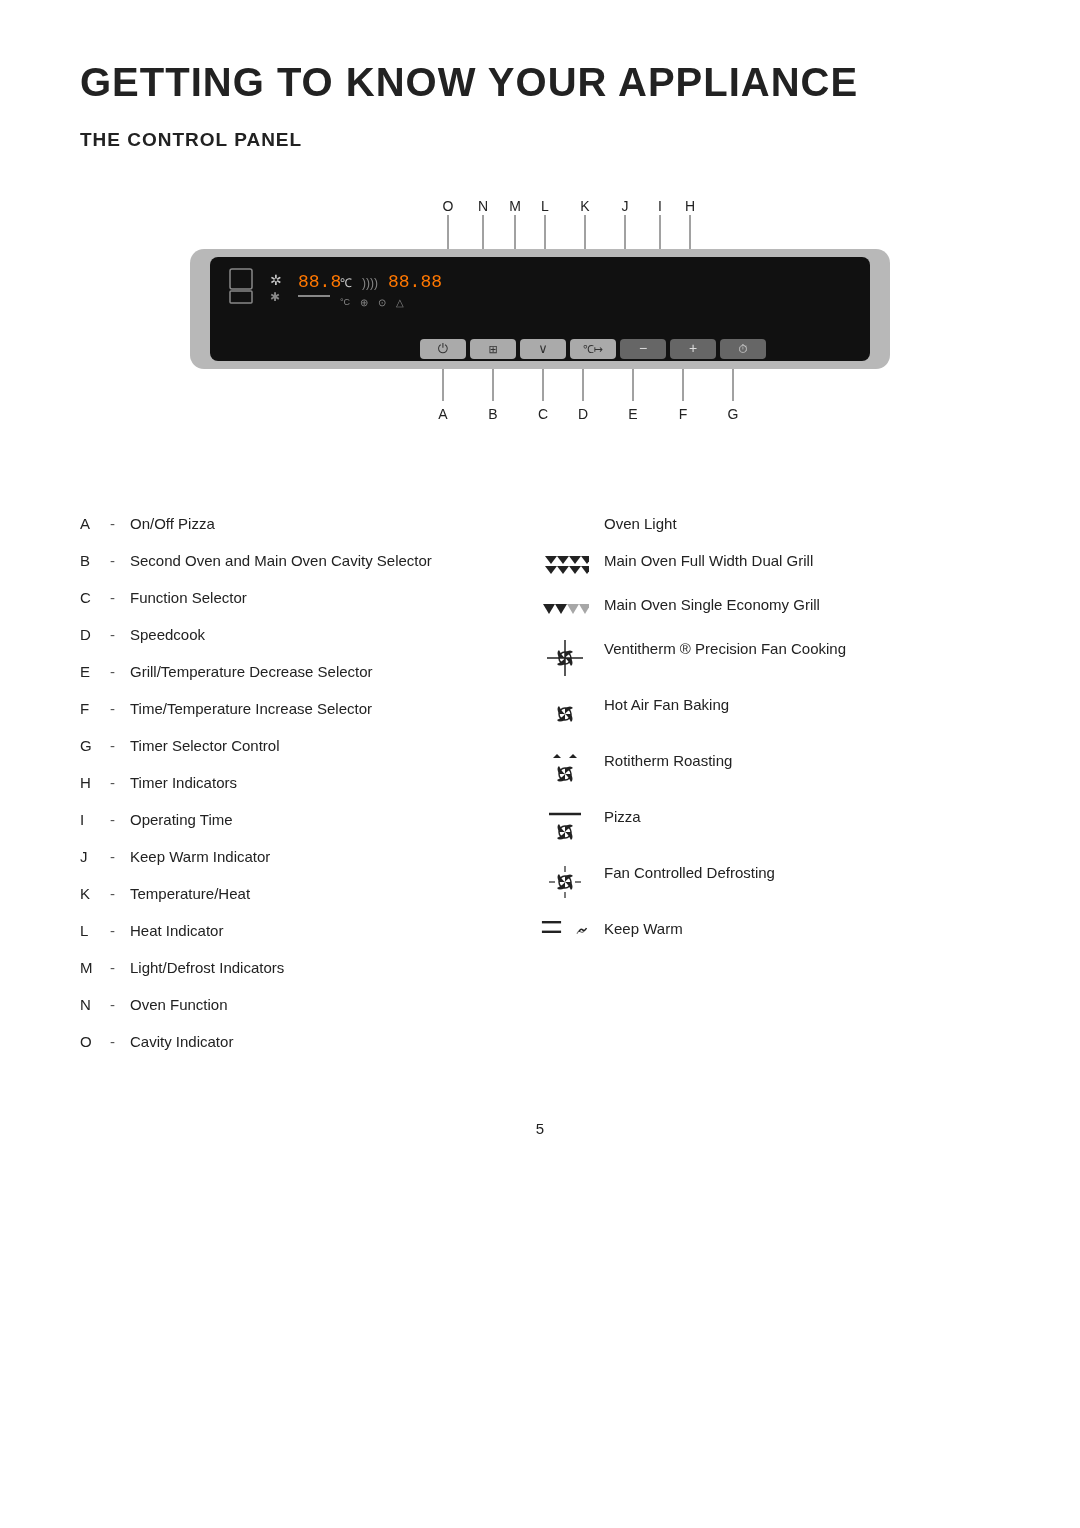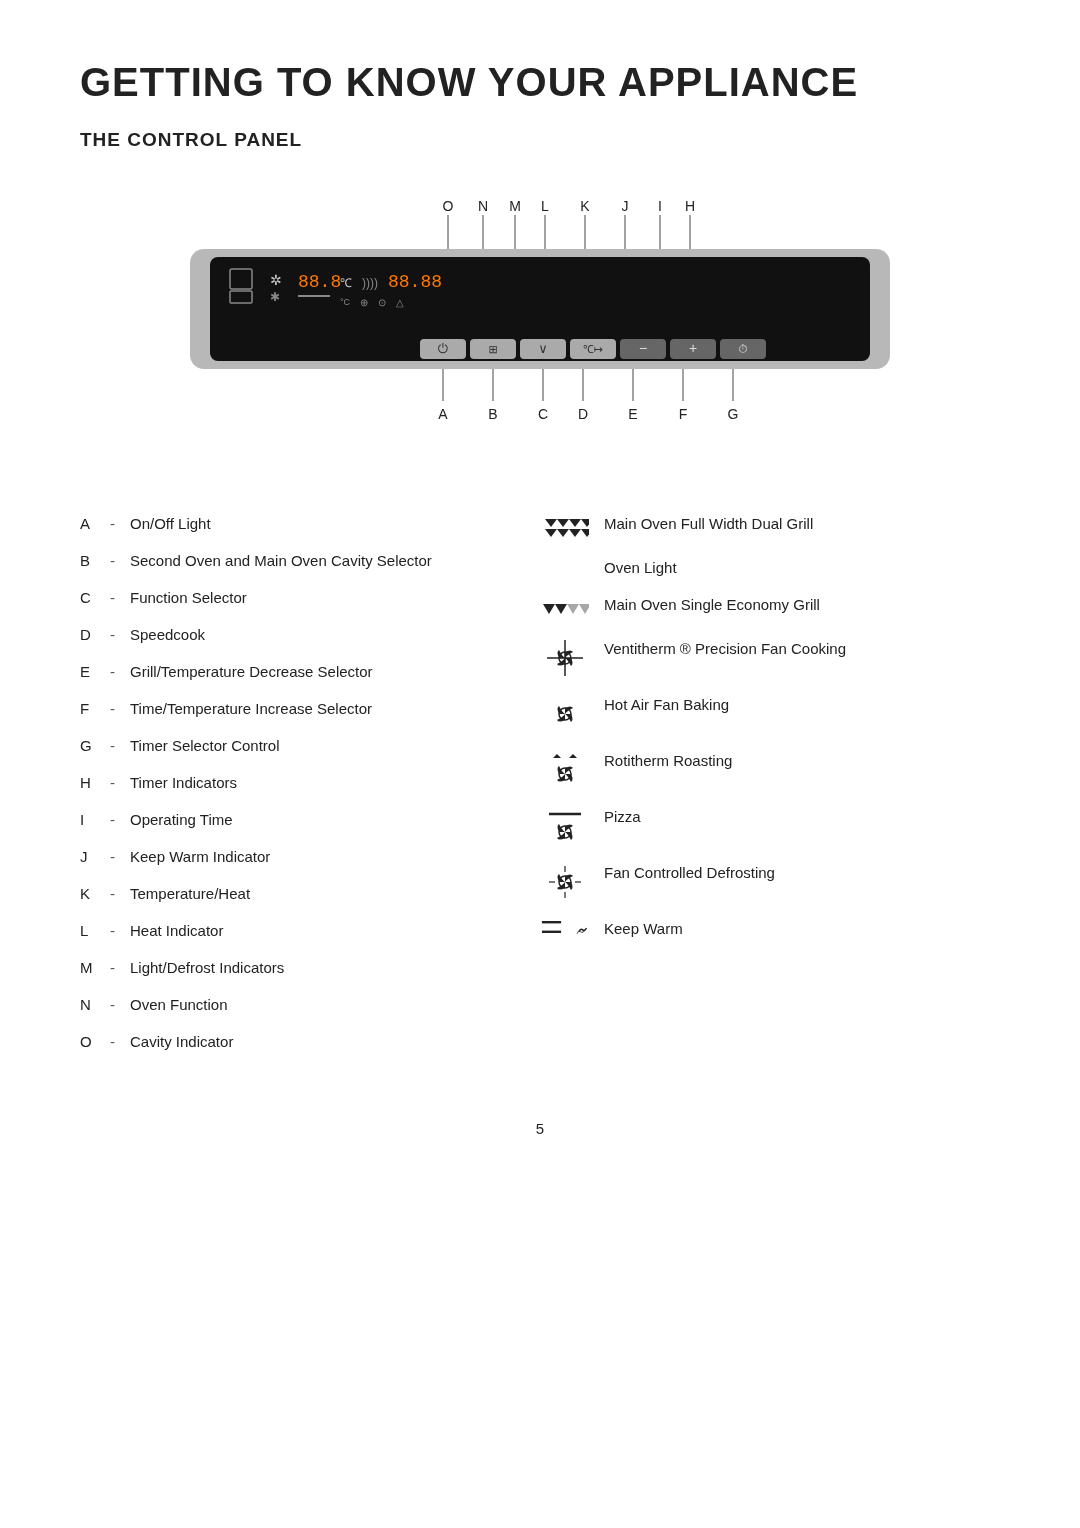--- a/index.html
+++ b/index.html
@@ -186,21 +186,21 @@
     </svg>
   </div>
 </div>
 
 <div class="items-section">
 
   <div class="left-col">
     <div class="item-row">
       <span class="item-letter">A</span>
       <span class="item-dash">-</span>
-      <span class="item-desc">On/Off Light</span>
+      <span class="item-desc">On/Off Pizza</span>
     </div>
     <div class="item-row">
       <span class="item-letter">B</span>
       <span class="item-dash">-</span>
       <span class="item-desc">Second Oven and Main Oven Cavity Selector</span>
     </div>
     <div class="item-row">
       <span class="item-letter">C</span>
       <span class="item-dash">-</span>
       <span class="item-desc">Function Selector</span>
@@ -261,43 +261,43 @@
       <span class="item-desc">Oven Function</span>
     </div>
     <div class="item-row">
       <span class="item-letter">O</span>
       <span class="item-dash">-</span>
       <span class="item-desc">Cavity Indicator</span>
     </div>
   </div>
 
   <div class="right-col">
+
+    <div class="right-item-row">
+      <div class="right-icon"></div>
+      <span class="right-label">Oven Light</span>
+    </div>
 
     <div class="right-item-row">
       <div class="right-icon">
         <svg width="48" height="28" viewBox="0 0 48 28">
           <polygon points="4,6 10,14 16,6" fill="#222"></polygon>
           <polygon points="16,6 22,14 28,6" fill="#222"></polygon>
           <polygon points="28,6 34,14 40,6" fill="#222"></polygon>
           <polygon points="40,6 46,14 52,6" fill="#222"></polygon>
           <polygon points="4,16 10,24 16,16" fill="#222"></polygon>
           <polygon points="16,16 22,24 28,16" fill="#222"></polygon>
           <polygon points="28,16 34,24 40,16" fill="#222"></polygon>
           <polygon points="40,16 46,24 52,16" fill="#222"></polygon>
         </svg>
       </div>
       <span class="right-label">Main Oven Full Width Dual Grill</span>
     </div>
 
     <div class="right-item-row">
-      <div class="right-icon"></div>
-      <span class="right-label">Oven Light</span>
-    </div>
-
-    <div class="right-item-row">
       <div class="right-icon">
         <svg width="48" height="28" viewBox="0 0 48 28">
           <polygon points="2,10 8,20 14,10" fill="#222"></polygon>
           <polygon points="14,10 20,20 26,10" fill="#222"></polygon>
           <polygon points="26,10 32,20 38,10" fill="#222" opacity="0.4"></polygon>
           <polygon points="38,10 44,20 50,10" fill="#222" opacity="0.4"></polygon>
           <polygon points="2,10 8,20 14,10" fill="none"></polygon>
         </svg>
       </div>
       <span class="right-label">Main Oven Single Economy Grill</span>

